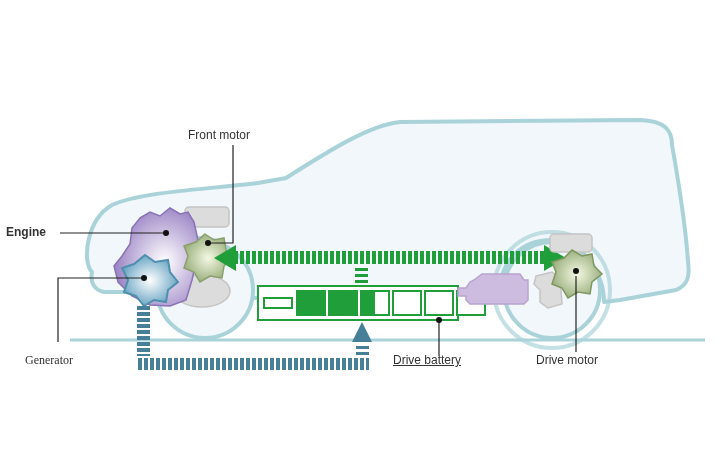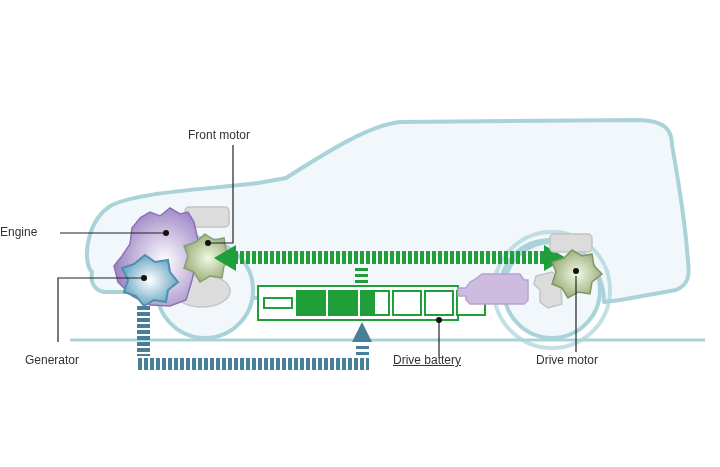--- a/index.html
+++ b/index.html
@@ -97,16 +97,16 @@
   <g fill="#111111">
     <circle cx="166" cy="233" r="3"></circle>
     <circle cx="208" cy="243" r="3"></circle>
     <circle cx="144" cy="278" r="3"></circle>
     <circle cx="439" cy="320" r="3"></circle>
     <circle cx="576" cy="271" r="3"></circle>
   </g>
 </svg>
 
 <div class="lbl" style="left:188px;top:128px;">Front motor</div>
-<div class="lbl" style="left:0;top:225px;">Engine</div>
-<div class="lbl" style="left:25px;top:353px;">Generator</div>
+<div class="lbl" style="left:6px;top:225px;font-weight:bold;">Engine</div>
+<div class="lbl" style="left:25px;top:353px;font-family:Liberation Serif, serif;">Generator</div>
 <div class="lbl" style="left:393px;top:353px;text-decoration:underline;">Drive battery</div>
 <div class="lbl" style="left:536px;top:353px;">Drive motor</div>
 
 </body></html>

